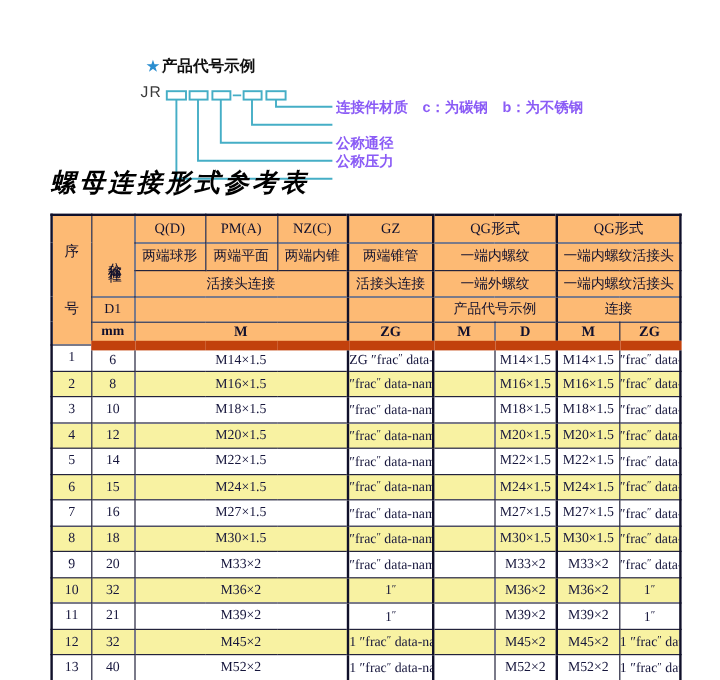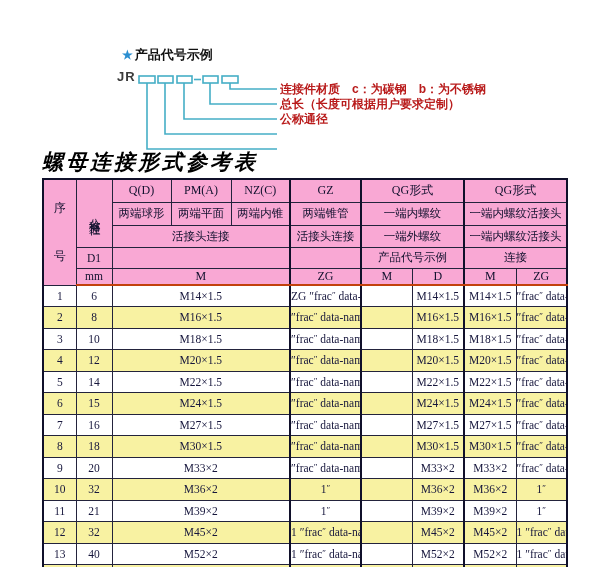--- a/index.html
+++ b/index.html
@@ -6,42 +6,42 @@
   #screen{position:relative;width:600px;height:567px;background:#ffffff;overflow:hidden;
           font-family:"Liberation Serif", serif;color:#16163c;margin-top:26px;}
 
   
   .diagram{position:absolute;left:0;top:0;width:600px;height:152px;}
   .diagram-svg{position:absolute;left:0;top:0;}
   .diag-title{position:absolute;left:122px;top:20px;font-family:"Liberation Sans",sans-serif;
               font-weight:bold;font-size:13px;color:#111;}
   .diag-title .star{color:#2b8ed0;margin-right:2px;font-size:12px;}
   .diag-prefix{position:absolute;left:117px;top:43px;font-family:"Liberation Sans",sans-serif;
-               font-weight:bold;font-size:13px;color:#3a3a3a;letter-spacing:1px;}
+               font-weight:normal;font-size:13px;color:#3a3a3a;letter-spacing:1px;}
   .diag-label{position:absolute;left:280px;width:320px;height:14px;line-height:14px;
-              font-family:"Liberation Sans",sans-serif;font-weight:bold;font-size:12px;color:#b91c1c;
+              font-family:"Liberation Sans",sans-serif;font-weight:bold;font-size:12px;color:#8b5cf6;
               white-space:nowrap;}
 
   
-  .table-title{position:absolute;left:42px;top:122px;font-size:21px;font-weight:bold;
+  .table-title{position:absolute;left:42px;top:112px;font-size:21px;font-weight:bold;
                font-style:italic;letter-spacing:3px;color:#000;
                font-family:"Liberation Serif", serif;}
 
   
   table.ref{position:absolute;left:42px;top:152px;border-collapse:collapse;table-layout:fixed;
             width:524px;}
   table.ref{border:2px solid #10102a;}
   .ref th,.ref td{border:1px solid #23233c;padding:0;text-align:center;vertical-align:middle;
                   font-weight:normal;overflow:hidden;white-space:nowrap;}
-  .ref th{background:#f9a8d4;font-size:11.5px;color:#10102d;}
+  .ref th{background:#fdba74;font-size:11.5px;color:#10102d;}
   .ref td{font-size:11.5px;color:#16163c;background:#ffffff;}
   .ref tr.alt td{background:#f8f2a2;}
   .ref .code{font-size:12px;}
   .ref .thick-l{border-left:2px solid #10102a;}
-  .ref .thick-b{border-bottom:2px solid #c2410c;}
+  .ref .thick-b{border-bottom:8px solid #c2410c;font-weight:bold;}
   tr.hr1{height:23px;} tr.hr2{height:23px;} tr.hr3{height:22px;} tr.hr4{height:21px;} tr.hr5{height:17px;}
   .ref tbody tr{height:21.5px;}
 
   .seq-stack{display:flex;flex-direction:column;justify-content:space-around;height:96px;
              align-items:center;font-size:12px;}
   .dn-vert{writing-mode:vertical-rl;text-orientation:upright;letter-spacing:2px;
            margin:0 auto;font-size:11.5px;line-height:1;}
   .inch{font-size:9px;vertical-align:0.25em;}
 </style>
 </head>
@@ -64,22 +64,22 @@
         <polyline points="230,57 230,63 277,63"></polyline>
         <polyline points="210,57 210,78 277,78"></polyline>
         <polyline points="184,57 184,93 277,93"></polyline>
         <polyline points="165,57 165,108 277,108"></polyline>
         <polyline points="147,57 147,123 277,123"></polyline>
       </g>
     </svg>
     <div class="diag-title"><span class="star">★</span><span>产品代号示例</span></div>
     <div class="diag-prefix">JR</div>
     <div class="diag-label" style="top:56px;">连接件材质　c：为碳钢　b：为不锈钢</div>
-    <div class="diag-label" style="top:71px;">总长（长度可根据用户要求定制）</div>
     <div class="diag-label" style="top:86px;">公称通径</div>
+    <div class="diag-label" style="top:101px;">公称压力</div>
   </div>
 
   <div class="table-title">螺母连接形式参考表</div>
 
   <table class="ref">
     <colgroup>
       <col style="width:33px">
         <col style="width:36px">
       <col style="width:59px">
         <col style="width:60px">

